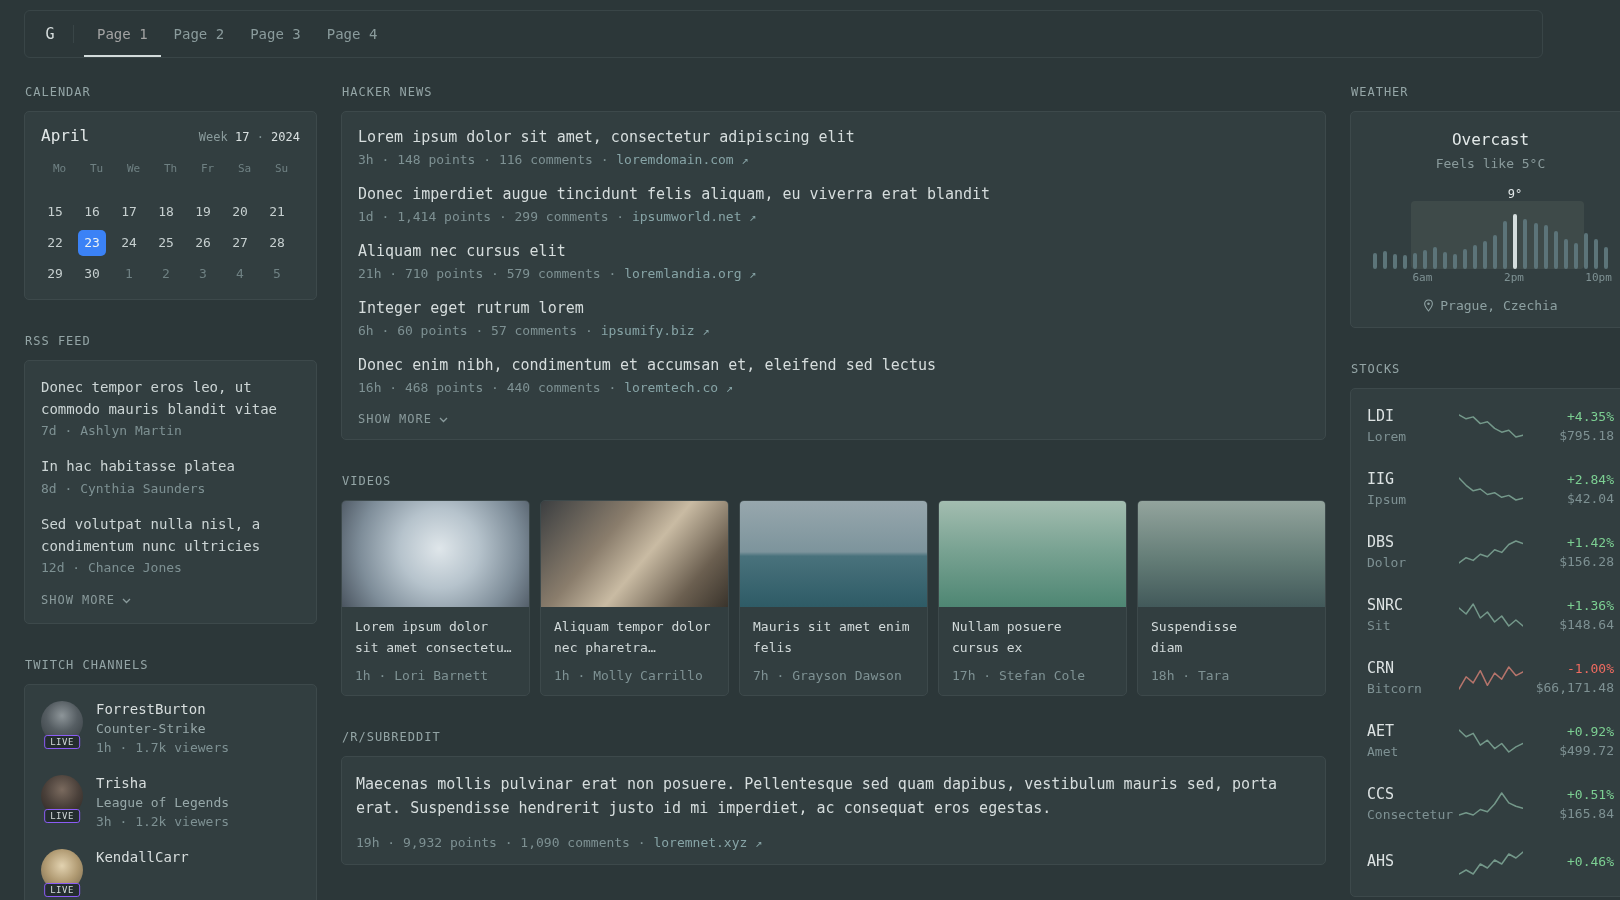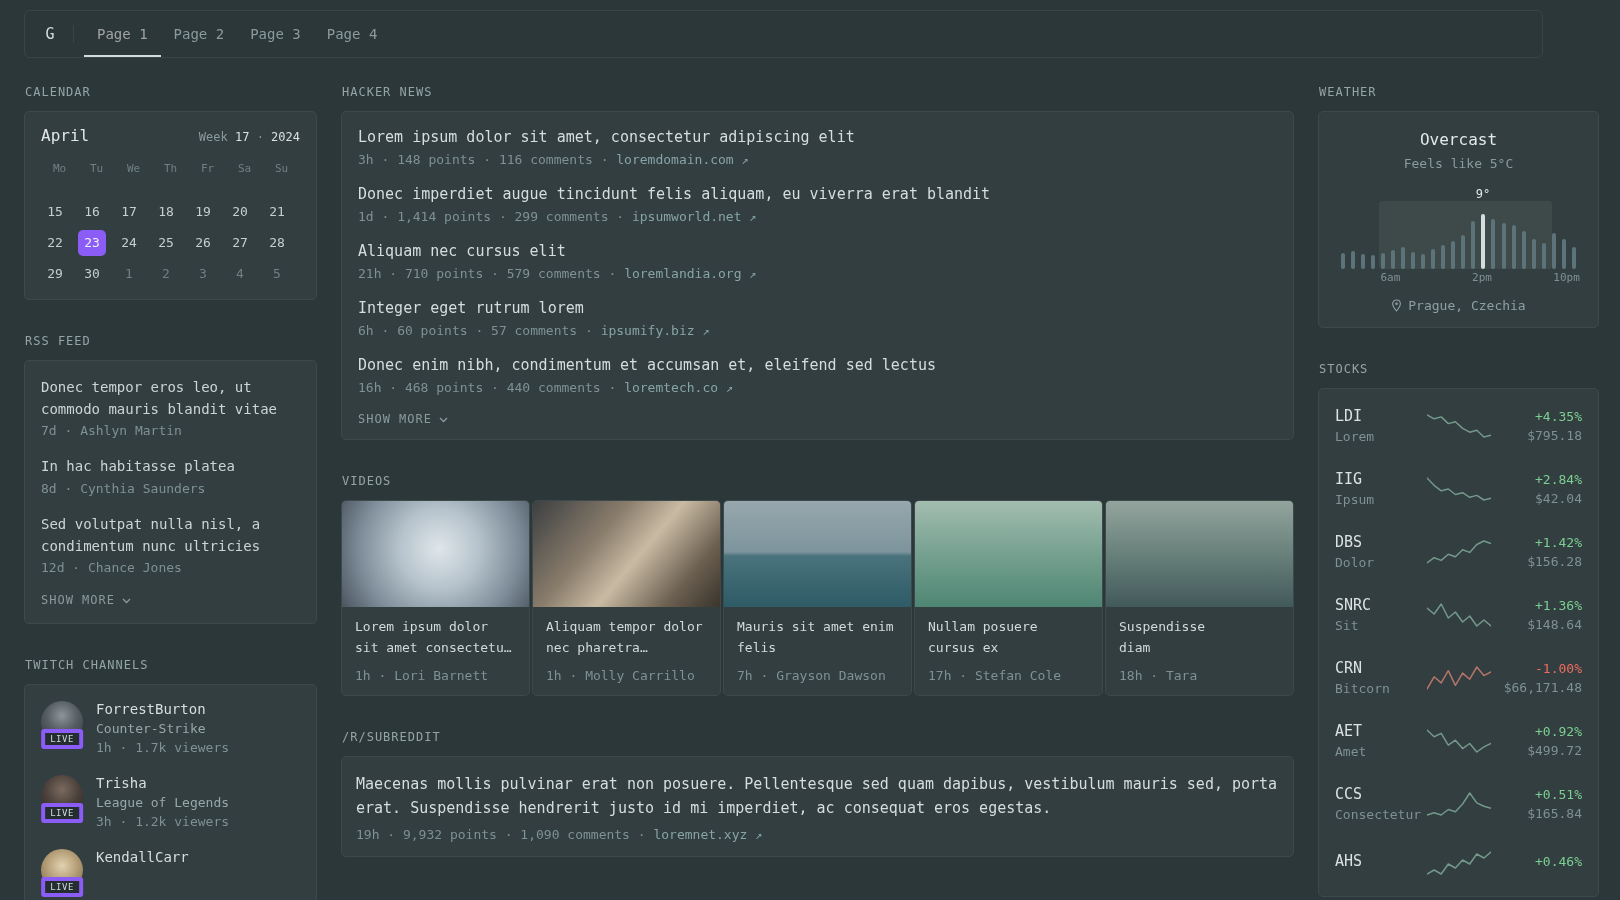--- a/index.html
+++ b/index.html
@@ -33,55 +33,55 @@
   .cal{padding:14px 16px 10px}
   .cal-top{display:flex;justify-content:space-between;align-items:baseline}
   .cal-month{font-size:16px;color:#e1e7e7}
   .cal-week{font-size:12px;color:#8a9b9c}
   .wk-strong{color:#d9e0e0}
   .cal-grid{display:grid;grid-template-columns:repeat(7,1fr);margin-top:12px;text-align:center}
   .cal-dow{font-size:11px;color:#6f8183;padding:5px 0 9px}
   .cal-day{font-size:13px;color:#c6cfcf;height:31px;display:flex;align-items:center;justify-content:flex-start}
   .cal-day .d{width:28px;height:26px;display:flex;align-items:center;justify-content:center;border-radius:5px}
   .cal-day.adjacent{color:#6f8183}
-  .cal-day.today .d{background:#8b5cf6;color:#eef3f3}
+  .cal-day.today .d{background:#3b82f6;color:#eef3f3}
 
   
   .rss{padding:16px}
   .rss-item{margin-bottom:18px;cursor:pointer}
   .rss-title{font-size:14px;line-height:1.55;color:#ccd5d5}
   .rss-meta{font-size:13px;color:#7e9193;margin-top:3px}
 
   
   .tw{padding:16px 16px 4px}
   .tw-ch{display:flex;gap:13px;margin-bottom:20px;cursor:pointer}
   .tw-av-wrap{position:relative;width:42px;height:42px;flex:none}
   .tw-av{width:42px;height:42px;border-radius:50%}
   .av1{background:radial-gradient(circle at 50% 35%,#8d9599 0%,#565e63 45%,#31383c 100%)}
   .av2{background:radial-gradient(circle at 50% 35%,#7a6a5e 0%,#4a403a 50%,#26221f 100%)}
   .av3{background:radial-gradient(circle at 50% 40%,#e2d2b0 0%,#b09a72 50%,#6f6148 100%)}
-  .tw-live{position:absolute;left:50%;bottom:-6px;transform:translateX(-50%);background:#242d2f;border:4px solid #8b5cf6;border-radius:3px;font-size:9px;letter-spacing:.5px;color:#d2d9d9;padding:1px 5px}
+  .tw-live{position:absolute;left:50%;bottom:-6px;transform:translateX(-50%);background:#242d2f;border:1px solid #8b5cf6;border-radius:3px;font-size:9px;letter-spacing:.5px;color:#d2d9d9;padding:1px 5px}
   .tw-name{font-size:14px;color:#d8dede}
   .tw-game{font-size:13px;color:#97a8a9;margin-top:4px}
   .tw-meta{font-size:13px;color:#7e9193;margin-top:4px}
 
   
   .hn{padding:15px 16px 13px}
   .hn-item{margin-bottom:17px}
   .hn-title{font-size:15px;color:#d6dddd;line-height:1.4;cursor:pointer}
   .hn-meta{font-size:13px;color:#7e9193;margin-top:4px}
   .hn-link{color:#87a4a6;cursor:pointer}
   .ext{font-size:12px}
   .hn .show-more{margin-top:2px}
   .sub{padding:15px 14px 14px}
   .sub-title{font-size:15px;color:#d6dddd;line-height:1.65;cursor:pointer}
-  .sub-meta{font-size:13px;color:#7e9193;margin-top:6px}
-
-  
-  .videos-row{display:flex;gap:2px;overflow:hidden}
+  .sub-meta{font-size:13px;color:#7e9193;margin-top:14px}
+
+  
+  .videos-row{display:flex;gap:10px;overflow:hidden}
   .vid-card{width:189px;flex:none;background:#323e40;border:1px solid #3d494b;border-radius:5px;overflow:hidden;cursor:pointer}
   .vid-thumb{height:106px}
   .thumb1{background:radial-gradient(circle at 52% 45%,#dfe6ea 0%,#b6c3cc 35%,#7e8d99 70%,#4a545f 100%)}
   .thumb2{background:linear-gradient(130deg,#3c3f41 0%,#8a7d6c 35%,#c9bba3 55%,#6b5f50 80%,#3a342c 100%)}
   .thumb3{background:linear-gradient(180deg,#97a7ad 0%,#7d949c 48%,#49727c 52%,#2e5b66 100%)}
   .thumb4{background:linear-gradient(180deg,#a3bdb0 0%,#7aa393 45%,#4e8673 100%)}
   .thumb5{background:linear-gradient(180deg,#93a49d 0%,#647d77 55%,#42595a 100%)}
   .vid-body{padding:10px 13px 12px}
   .vid-title{font-size:13px;line-height:1.6;color:#d2dada;white-space:pre-line}
   .vid-meta{font-size:13px;color:#7e9193;margin-top:9px;white-space:nowrap}

